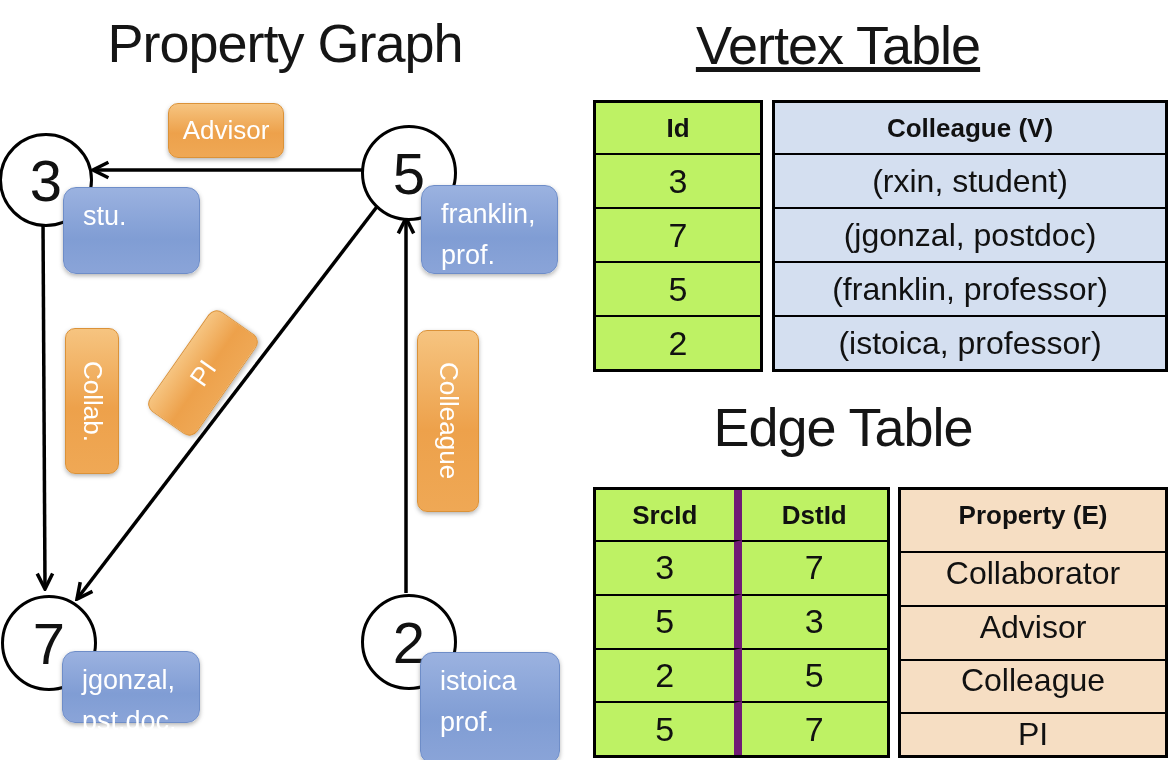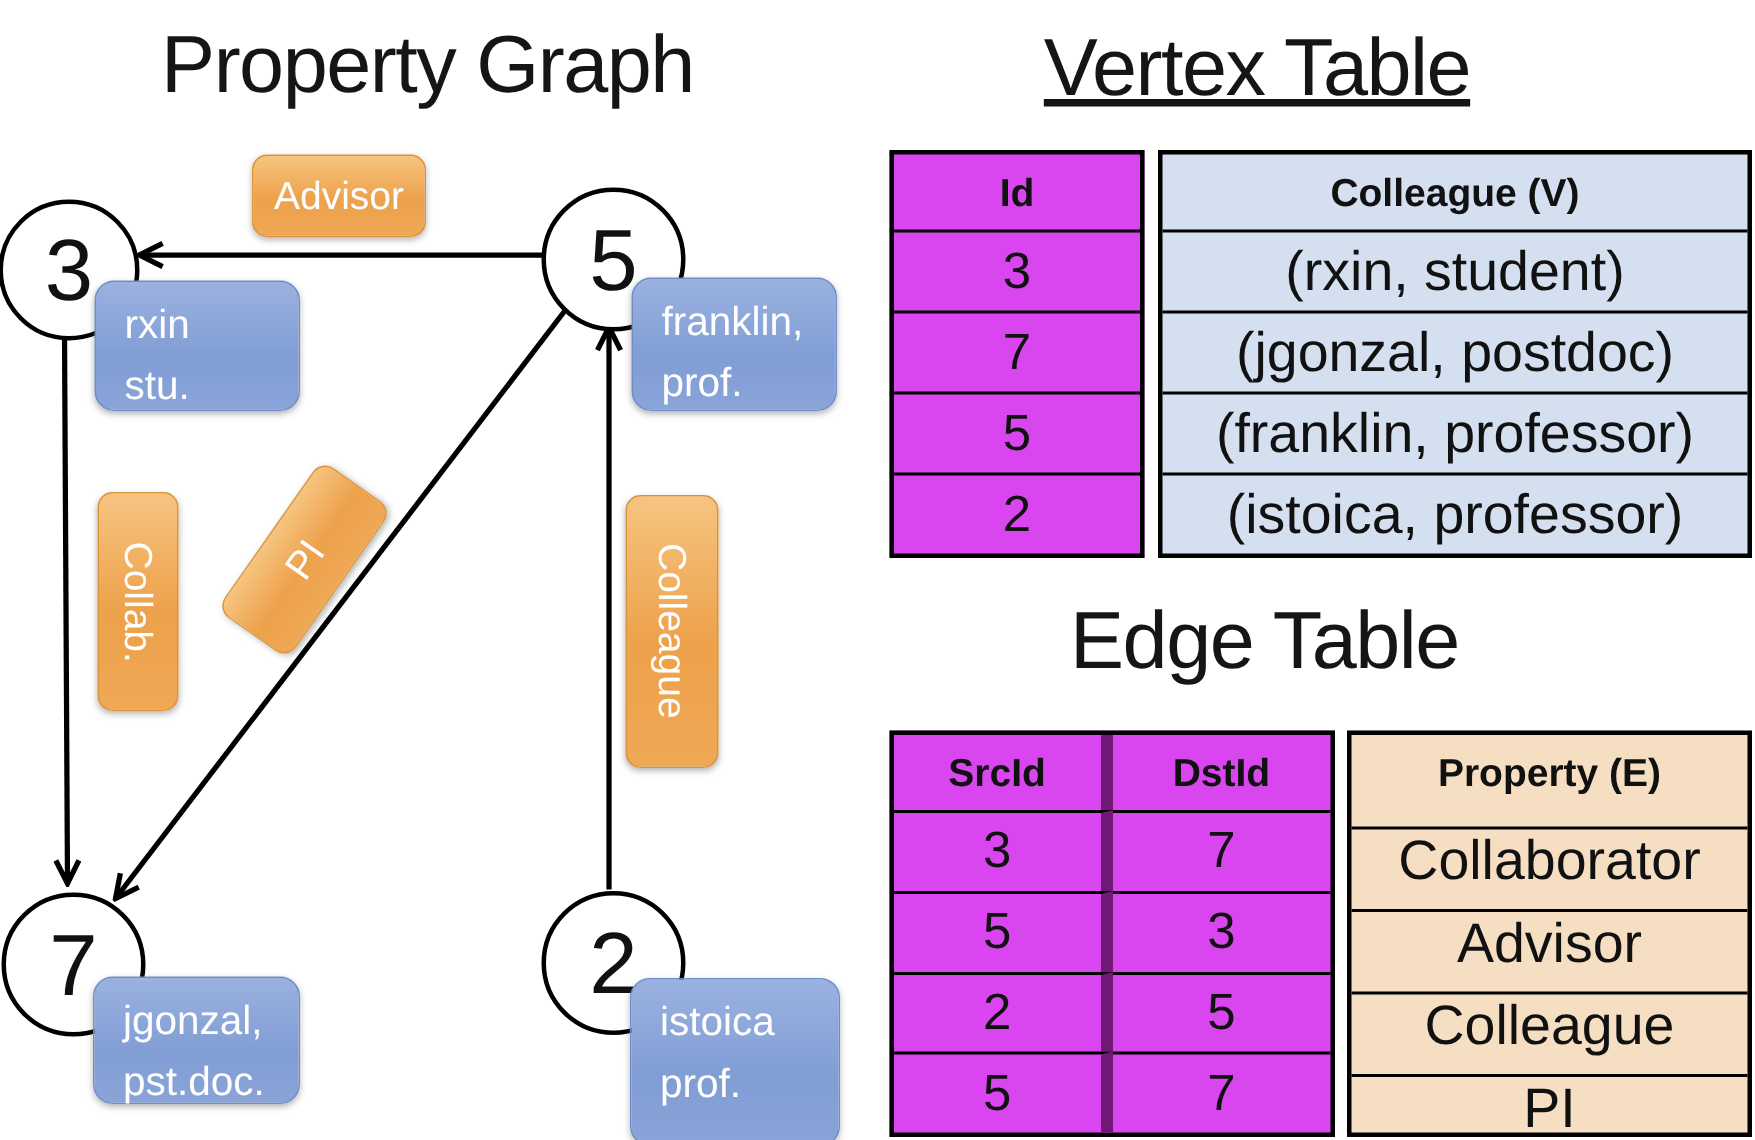--- a/index.html
+++ b/index.html
@@ -28,31 +28,31 @@
   .pi-box{transform:rotate(-55deg);}
   .vbox{
     position:absolute;z-index:4;border-radius:13px;
     background:linear-gradient(180deg,#9bb2e0 0%,#809dd4 60%,#8aa4d8 100%);
     border:1.5px solid #6e8dc8;color:#fff;font-size:27px;line-height:1.5;
     padding:8px 0 0 19px;box-sizing:border-box;
     box-shadow:0 2px 4px rgba(90,90,90,.45);
   }
   .tbl{
     position:absolute;border:3px solid #000;box-sizing:border-box;
-    display:grid;z-index:2;background:#d946ef;
+    display:grid;z-index:2;background:#bef264;
   }
   .tbl .cell{
     display:flex;align-items:center;justify-content:center;
     border-top:2px solid #000;white-space:nowrap;
   }
   .tbl .cell.top{border-top:none;}
   .tbl .cell.colsep{border-right:8px solid #701a75;}
   .hdr{font-weight:bold;font-size:26px;}
   .num{font-size:34px;font-weight:300;}
-  .prop{font-size:37px;font-weight:300;}
+  .prop{font-size:32px;font-weight:300;}
   .bg-blue{background:#D4DFF0;}
   .bg-tan{background:#F6DEC3;gap:11px;}
 </style>
 </head>
 <body>
 
 <div class="stage">
 
   <div class="title" style="left:40px;top:12px;width:490px;">Property Graph</div>
 
@@ -80,28 +80,27 @@
   <div class="node" style="left:361px;top:594px;width:90px;height:90px;">
     <span>2</span>
   </div>
 
   <div class="elabel" style="left:168px;top:103px;width:114px;height:53px;">Advisor</div>
   <div class="elabel vlabel" style="left:65px;top:328px;width:52px;height:144px;">Collab.</div>
   <div class="elabel pi-box" style="left:142px;top:344px;width:120px;height:56px;">PI</div>
   <div class="elabel vlabel" style="left:417px;top:330px;width:60px;height:180px;">Colleague</div>
 
   <div class="vbox" style="left:63px;top:187px;width:137px;height:87px;">
-    <div>rxin</div>
     <div>stu.</div>
   </div>
   <div class="vbox" style="left:421px;top:185px;width:137px;height:89px;">
     <div>franklin,</div>
     <div>prof.</div>
   </div>
-  <div class="vbox" style="left:62px;top:651px;width:138px;height:85px;">
+  <div class="vbox" style="left:62px;top:651px;width:138px;height:72px;">
     <div>jgonzal,</div>
     <div>pst.doc.</div>
   </div>
   <div class="vbox" style="left:420px;top:652px;width:140px;height:112px;">
     <div>istoica</div>
     <div>prof.</div>
   </div>
 
   <div class="title" style="left:593px;top:14px;width:490px;text-decoration:underline;">Vertex Table</div>
 

